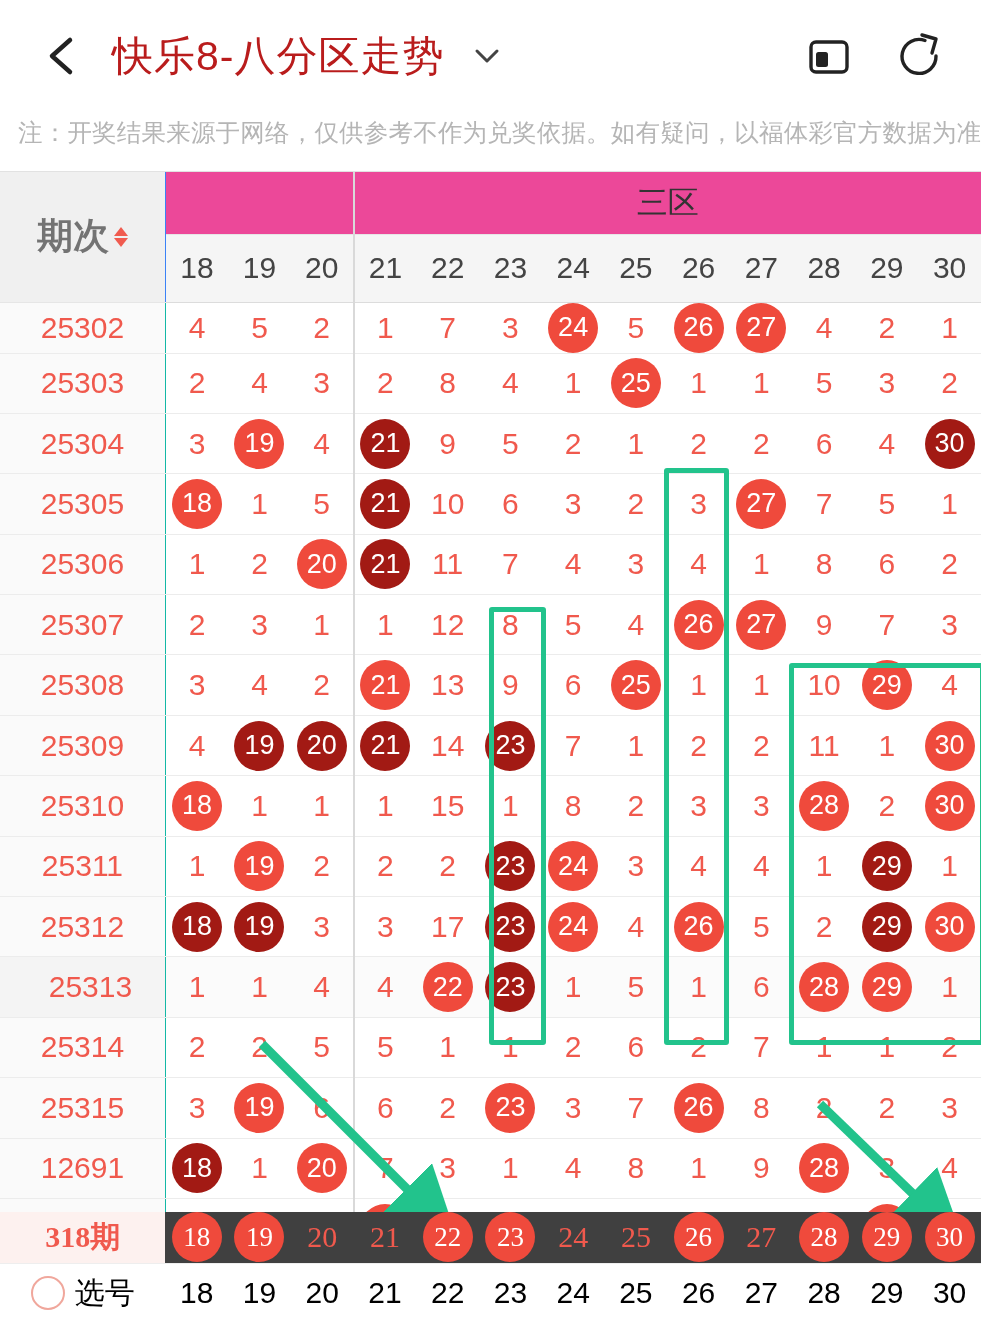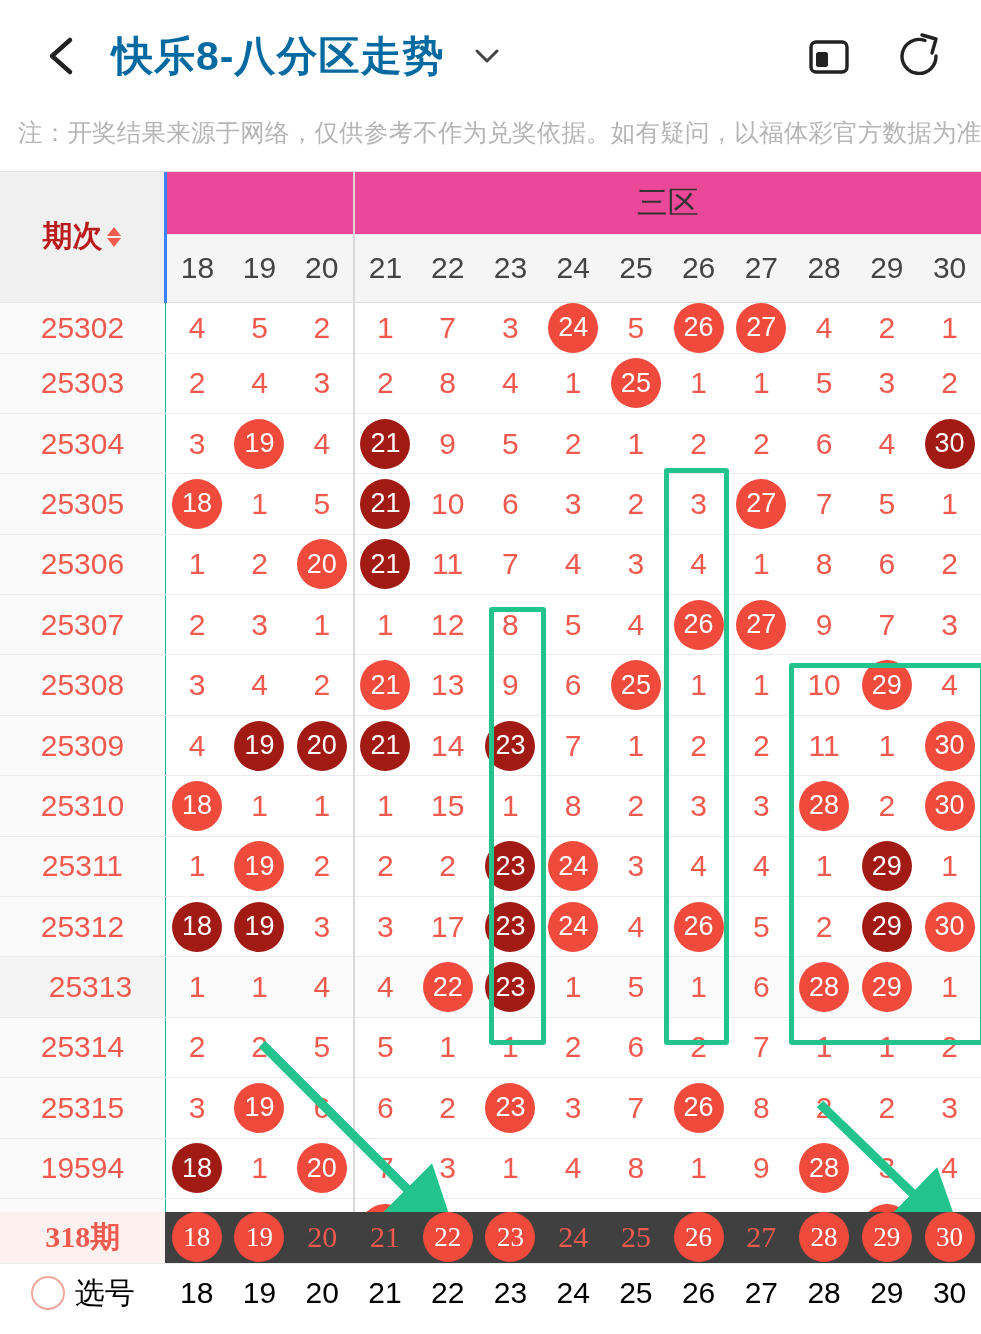--- a/index.html
+++ b/index.html
@@ -25,22 +25,22 @@
     background: #fff;
   }
   .back-icon {
     width: 44px; height: 44px;
     display: flex; align-items: center; justify-content: center;
     flex: 0 0 auto;
   }
   .back-icon svg { display: block; }
   .title {
     font-size: 41px;
-    font-weight: bold;
-    color: #0369a1;
+    font-weight: normal;
+    color: #b91c1c;
     margin-left: 28px;
     letter-spacing: 1px;
     white-space: nowrap;
   }
   .chev {
     margin-left: 26px;
     width: 34px; height: 34px;
     display: flex; align-items: center; justify-content: center;
   }
   .header-spacer { flex: 1 1 auto; }
@@ -84,23 +84,23 @@
   .zone-head {
     height: 62px;
     background: #ec4899;
     font-size: 31px;
     color: #333;
     font-weight: normal;
     border-bottom: 1px solid #e6e6e6;
   }
   .issue-head {
     background: #f0f0f0;
-    font-size: 30px;
-    color: #b91c1c;
-    border-right: 3px solid #3b82f6;
+    font-size: 36px;
+    color: #737373;
+    border-right: 1px solid #3b82f6;
     border-bottom: 1px solid #e6e6e6;
   }
   .issue-head .sorter {
     display: inline-flex;
     align-items: center;
     gap: 5px;
   }
   .arrows { display: inline-flex; flex-direction: column; line-height: 0; }
   .arrows .up   { width:0;height:0;border-left:7px solid transparent;border-right:7px solid transparent;border-bottom:9px solid #f05b4f;margin-bottom:2px;}
   .arrows .down { width:0;height:0;border-left:7px solid transparent;border-right:7px solid transparent;border-top:9px solid #f05b4f;}
@@ -502,21 +502,21 @@
             <td><span class="ball red">23</span></td>
             <td>3</td>
             <td>7</td>
             <td><span class="ball red">26</span></td>
             <td>8</td>
             <td>2</td>
             <td>2</td>
             <td>3</td>
           </tr>
           <tr class="row">
-            <td class="issue">19594</td>
+            <td class="issue">12691</td>
             <td><span class="ball dark">18</span></td>
             <td>1</td>
             <td><span class="ball red">20</span></td>
             <td class="sep-left">7</td>
             <td>3</td>
             <td>1</td>
             <td>4</td>
             <td>8</td>
             <td>1</td>
             <td>9</td>

